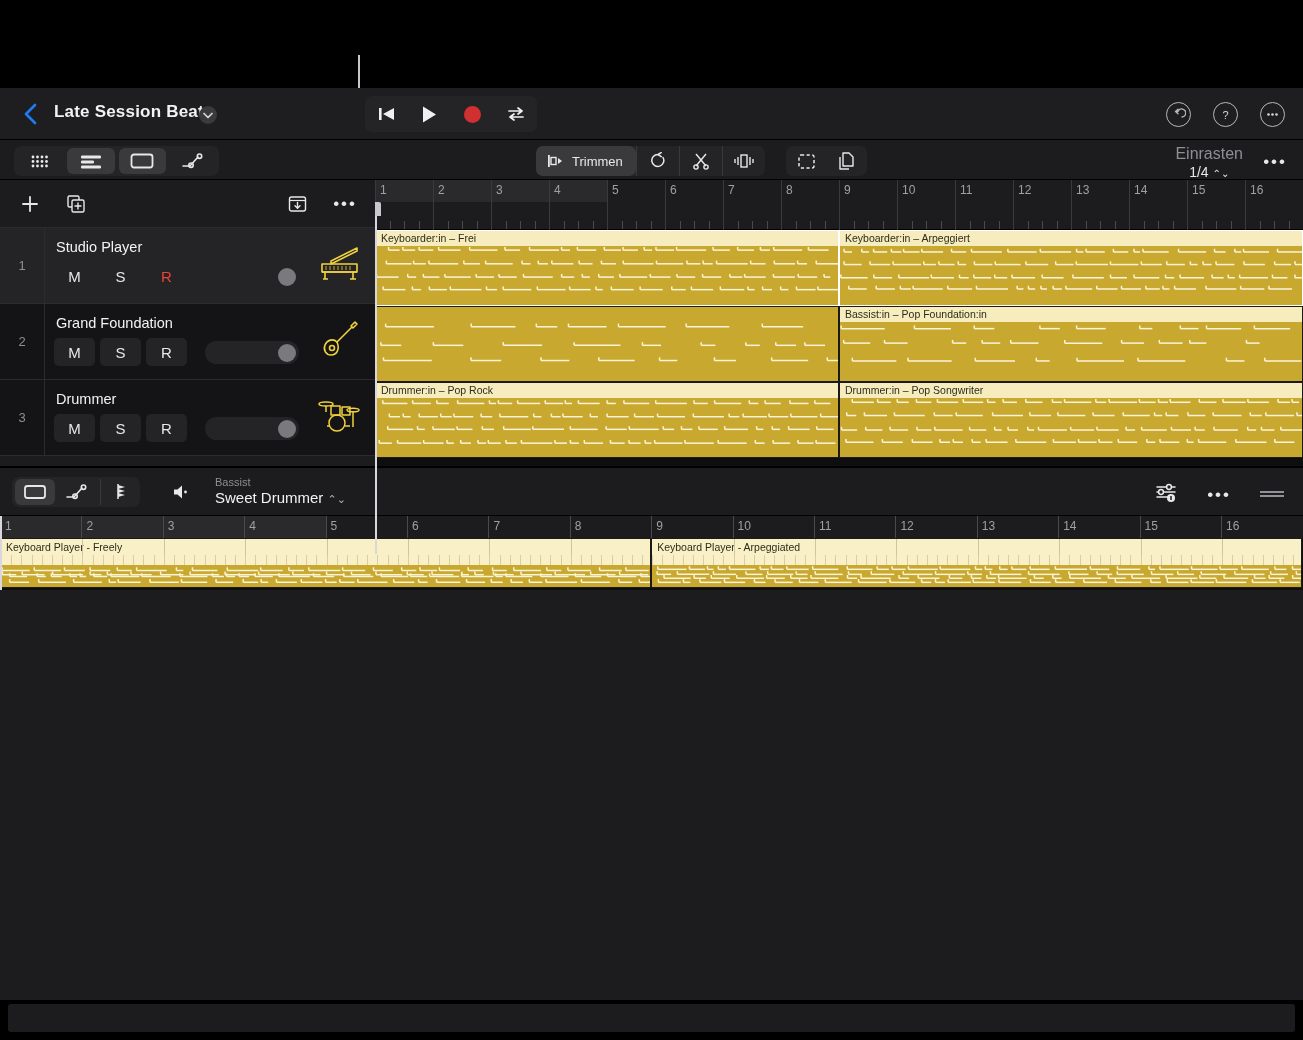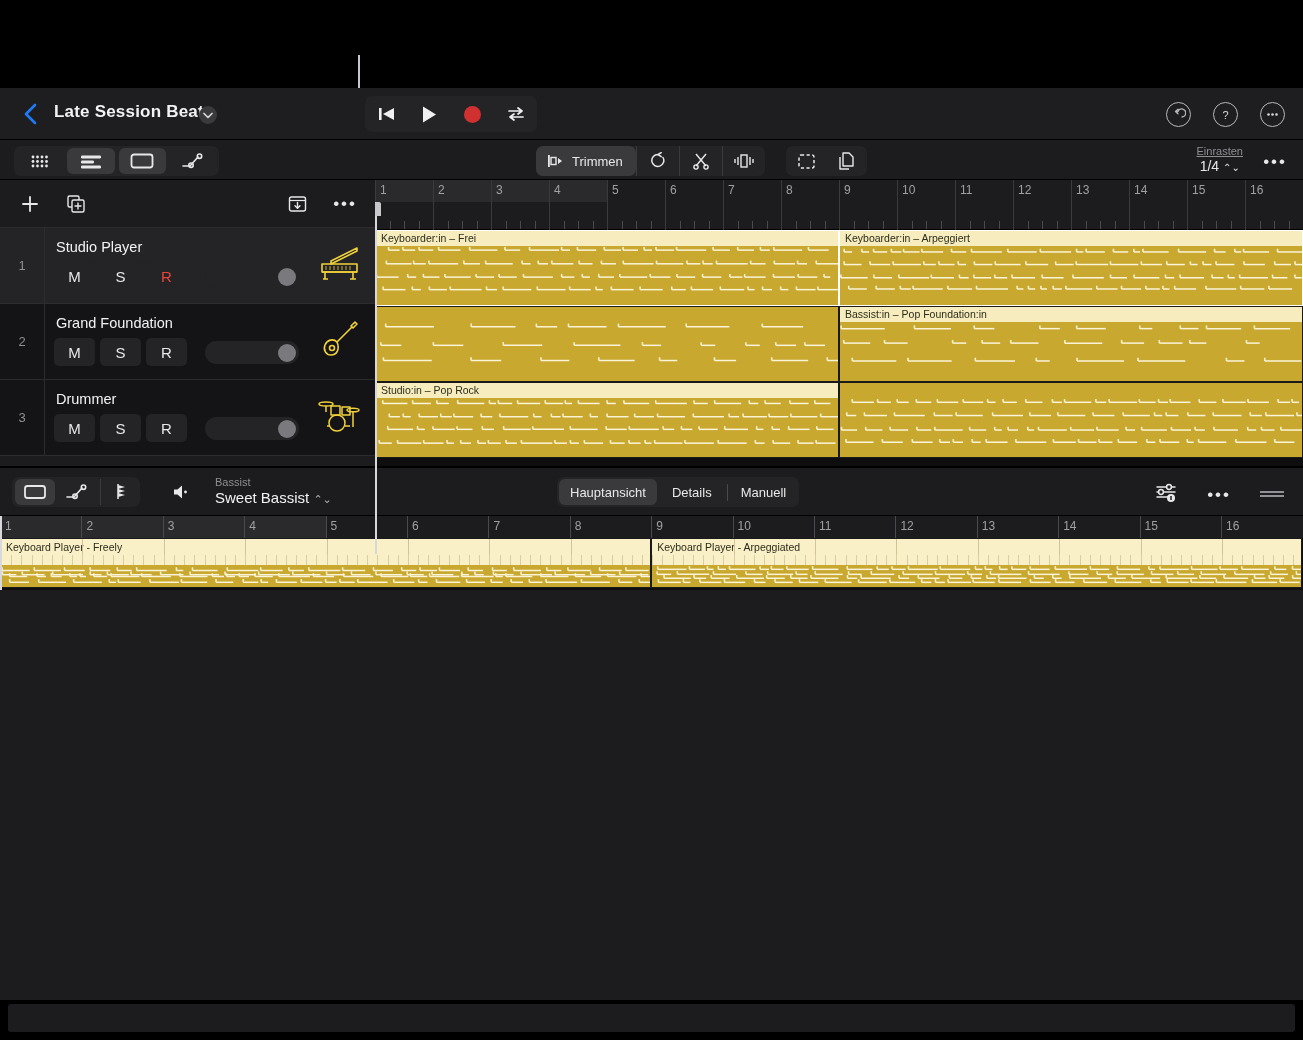--- a/index.html
+++ b/index.html
@@ -105,21 +105,21 @@
   .eg-trim { height: 30px; padding: 0 13px 0 10px; border-radius: 7px; background: #3a3a3c;
              display: flex; align-items: center; gap: 8px; color: #e8e8ea; font-size: 13px; cursor: pointer; }
   .eg-btn { width: 43px; height: 30px; display: flex; align-items: center; justify-content: center; cursor: pointer;
             border-left: 1px solid #3a3a3c; }
   .selgroup {
     position: absolute; left: 786px; top: 58px; width: 81px; height: 30px;
     background: #242426; border-radius: 7px; display: flex; align-items: center;
   }
   .sg-btn { width: 40px; height: 30px; display: flex; align-items: center; justify-content: center; cursor: pointer; }
   .snap { position: absolute; right: 60px; top: 57px; text-align: center; cursor: pointer; }
-  .snap .lab { color: #8e8e93; font-size: 11px; text-decoration: underline; }
+  .snap .lab { color: #8e8e93; font-size: 16px; }
   .snap .val { color: #e8e8ea; font-size: 14px; margin-top: 1px; }
   .dots3 { letter-spacing: 2px; color: #e8e8ea; font-size: 17px; cursor: pointer; }
 
   
   .tracktools {
     position: absolute; left: 0; top: 92px; width: 375px; height: 48px;
     background: #1c1c1e; border-bottom: 1px solid #2c2c2e;
     display: flex; align-items: center;
   }
   .tt-left { display: flex; gap: 26px; padding-left: 20px; }
@@ -1045,21 +1045,21 @@
                 <line x1="386.4308813443073" y1="38.954951131687245" x2="404.44785665294927" y2="38.954951131687245" stroke="#fbf4d8" stroke-width="1.5"></line>
                 <line x1="386.4308813443073" y1="35.75495113168724" x2="386.4308813443073" y2="38.954951131687245" stroke="#fbf4d8" stroke-width="1.5"></line>
                 <line x1="424.788048696845" y1="38.954951131687245" x2="461.36709533607683" y2="38.954951131687245" stroke="#fbf4d8" stroke-width="1.5"></line>
                 <line x1="424.788048696845" y1="35.75495113168724" x2="424.788048696845" y2="38.954951131687245" stroke="#fbf4d8" stroke-width="1.5"></line>
               </svg>
             </div>
           </div>
         </div>
         <div class="lane" style="top: 202px; height: 76px;">
           <div class="region" style="left: 0px; width: 464px;">
-            <div class="rlabel">Studio:in – Pop Rock</div>
+            <div class="rlabel">Drummer:in – Pop Rock</div>
             <div class="rwave">
               <svg width="464" height="59" viewBox="0 0 464 59" style="display: block;">
                 <line x1="6.736599794238683" y1="5.4592849794238685" x2="31.443938614540468" y2="5.4592849794238685" stroke="#fbf4d8" stroke-width="1.5"></line>
                 <line x1="6.736599794238683" y1="2.2592849794238683" x2="6.736599794238683" y2="5.4592849794238685" stroke="#fbf4d8" stroke-width="1.5"></line>
                 <line x1="36.66015946502058" y1="5.4592849794238685" x2="54.882433127572014" y2="5.4592849794238685" stroke="#fbf4d8" stroke-width="1.5"></line>
                 <line x1="36.66015946502058" y1="2.2592849794238683" x2="36.66015946502058" y2="5.4592849794238685" stroke="#fbf4d8" stroke-width="1.5"></line>
                 <line x1="60.83987482853224" y1="5.4592849794238685" x2="72.87132201646091" y2="5.4592849794238685" stroke="#fbf4d8" stroke-width="1.5"></line>
                 <line x1="60.83987482853224" y1="2.2592849794238683" x2="60.83987482853224" y2="5.4592849794238685" stroke="#fbf4d8" stroke-width="1.5"></line>
                 <line x1="81.63582818930041" y1="5.4592849794238685" x2="108.3138974622771" y2="5.4592849794238685" stroke="#fbf4d8" stroke-width="1.5"></line>
                 <line x1="81.63582818930041" y1="2.2592849794238683" x2="81.63582818930041" y2="5.4592849794238685" stroke="#fbf4d8" stroke-width="1.5"></line>
@@ -1210,20 +1210,21 @@
                 <line x1="397.1609310699589" y1="45.16453189300412" x2="414.22096193415643" y2="45.16453189300412" stroke="#fbf4d8" stroke-width="1.5"></line>
                 <line x1="397.1609310699589" y1="41.964531893004114" x2="397.1609310699589" y2="45.16453189300412" stroke="#fbf4d8" stroke-width="1.5"></line>
                 <line x1="422.0183213305899" y1="45.16453189300412" x2="437.541846707819" y2="45.16453189300412" stroke="#fbf4d8" stroke-width="1.5"></line>
                 <line x1="422.0183213305899" y1="41.964531893004114" x2="422.0183213305899" y2="45.16453189300412" stroke="#fbf4d8" stroke-width="1.5"></line>
                 <line x1="440.09688786008235" y1="45.16453189300412" x2="459.51394890260633" y2="45.16453189300412" stroke="#fbf4d8" stroke-width="1.5"></line>
                 <line x1="440.09688786008235" y1="41.964531893004114" x2="440.09688786008235" y2="45.16453189300412" stroke="#fbf4d8" stroke-width="1.5"></line>
               </svg>
             </div>
           </div>
           <div class="region" style="left: 464px; width: 464px;">
+            <div class="rlabel">Drummer:in – Pop Songwriter</div>
             <div class="rwave">
               <svg width="464" height="59" viewBox="0 0 464 59" style="display: block;">
                 <line x1="12.280126886145405" y1="4.291473765432099" x2="33.9147890946502" y2="4.291473765432099" stroke="#fbf4d8" stroke-width="1.5"></line>
                 <line x1="12.280126886145405" y1="1.0914737654320987" x2="12.280126886145405" y2="4.291473765432099" stroke="#fbf4d8" stroke-width="1.5"></line>
                 <line x1="37.603266460905346" y1="4.291473765432099" x2="50.81356310013717" y2="4.291473765432099" stroke="#fbf4d8" stroke-width="1.5"></line>
                 <line x1="37.603266460905346" y1="1.0914737654320987" x2="37.603266460905346" y2="4.291473765432099" stroke="#fbf4d8" stroke-width="1.5"></line>
                 <line x1="57.26383744855967" y1="4.291473765432099" x2="68.76376028806584" y2="4.291473765432099" stroke="#fbf4d8" stroke-width="1.5"></line>
                 <line x1="57.26383744855967" y1="1.0914737654320987" x2="57.26383744855967" y2="4.291473765432099" stroke="#fbf4d8" stroke-width="1.5"></line>
                 <line x1="76.38735425240054" y1="4.291473765432099" x2="91.28595679012345" y2="4.291473765432099" stroke="#fbf4d8" stroke-width="1.5"></line>
                 <line x1="76.38735425240054" y1="1.0914737654320987" x2="76.38735425240054" y2="4.291473765432099" stroke="#fbf4d8" stroke-width="1.5"></line>
@@ -1404,27 +1405,21 @@
         </div>
       </div>
       <div class="ed-spk">
         <svg width="22" height="18" viewBox="0 0 22 18">
           <polygon points="2,6.5 5.5,6.5 10,2.5 10,15.5 5.5,11.5 2,11.5" fill="#e8e8ea"></polygon>
           <circle cx="13.5" cy="9" r="1.4" fill="#e8e8ea"></circle>
         </svg>
       </div>
       <div class="ed-preset">
         <div class="lab">Bassist</div>
-        <div class="val"><span>Sweet Bassist</span> <span style="font-size:11px;color:#b0b0b4">⌃⌄</span></div>
-      </div>
-      <div class="seg">
-        <div class="on">Hauptansicht</div>
-        <div>Details</div>
-        <div class="sepr"></div>
-        <div>Manuell</div>
+        <div class="val"><span>Sweet Drummer</span> <span style="font-size:11px;color:#b0b0b4">⌃⌄</span></div>
       </div>
       <div class="ed-right">
         <div>
           <svg width="24" height="22" viewBox="0 0 24 22">
             <g stroke="#e8e8ea" stroke-width="1.5" stroke-linecap="round">
               <line x1="2" y1="5" x2="20" y2="5"></line>
                 <line x1="2" y1="10" x2="20" y2="10"></line>
                 <line x1="2" y1="15" x2="14" y2="15"></line>
             </g>
             <circle cx="14" cy="5" r="2.4" fill="#1c1c1e" stroke="#e8e8ea" stroke-width="1.5"></circle>

